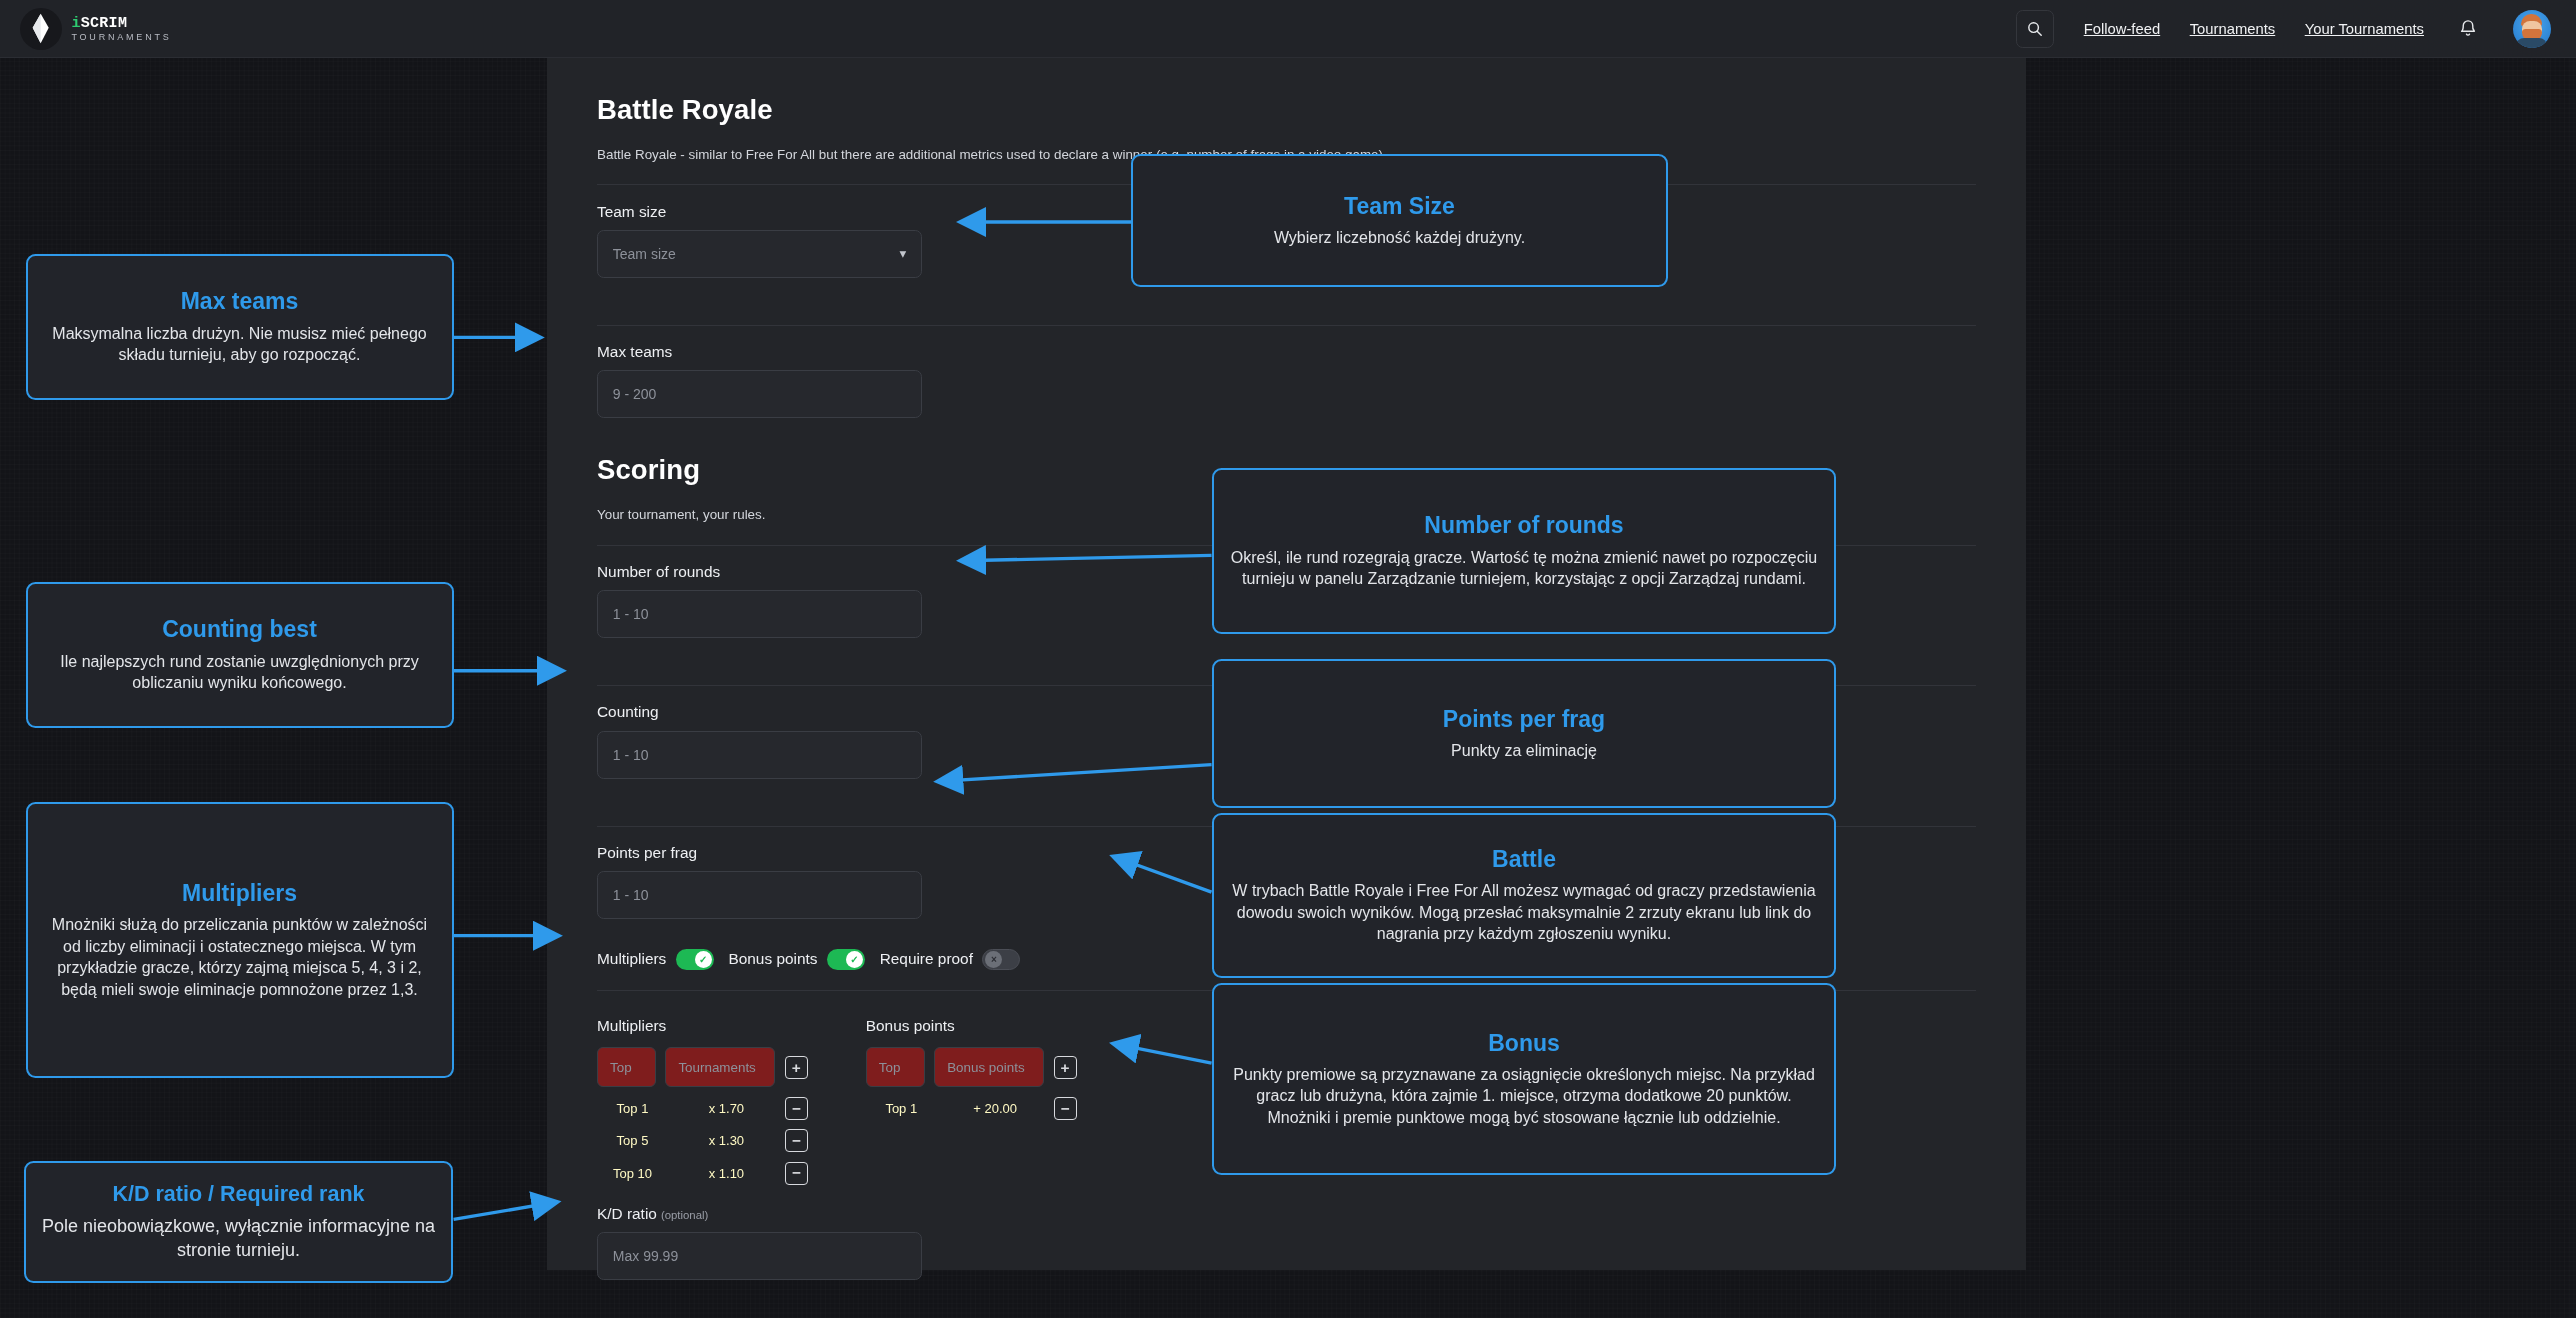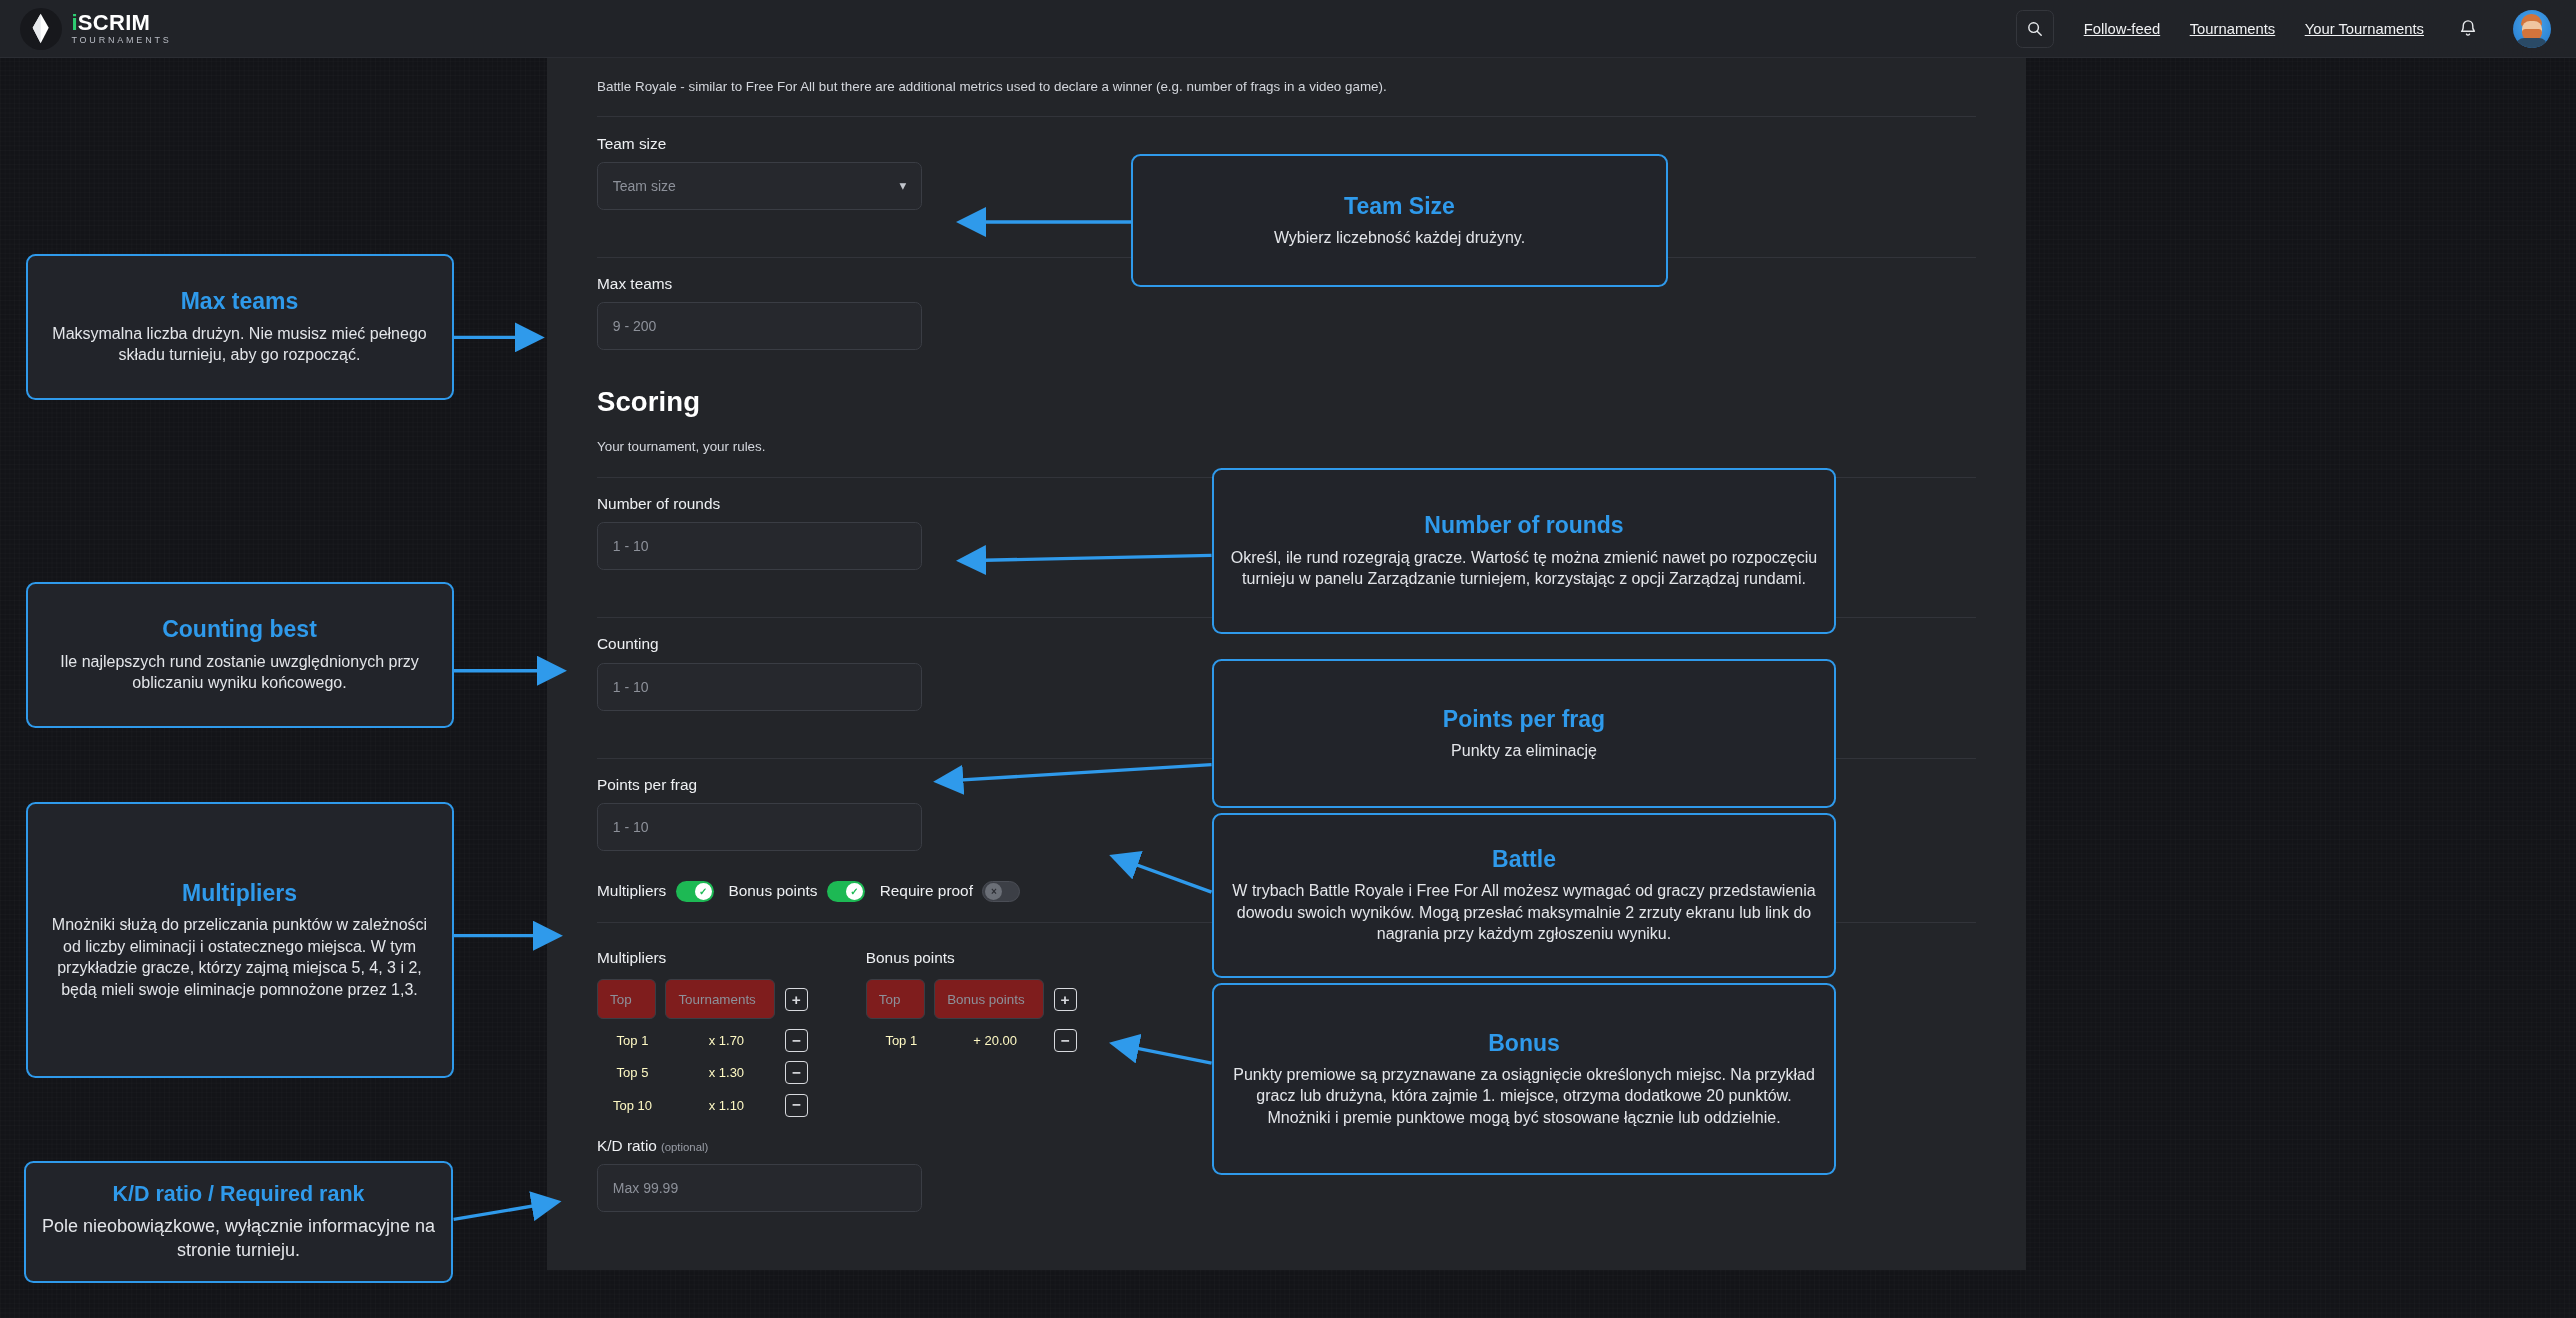--- a/index.html
+++ b/index.html
@@ -27,22 +27,23 @@
     border-bottom: 0.7px solid #2b2d33;
   }
   .brand { display: flex; align-items: center; margin-left: 20px; gap: 9.4px; }
   .brand-badge {
     width: 42px; height: 42px; border-radius: 50%;
     background: #17181c; display: flex; align-items: center; justify-content: center;
   }
   .brand-badge svg { display: block; }
   .brand-text { line-height: 1; }
   .brand-title {
-    font-size: 22px; font-weight: 700; color: #ffffff;
+    font-size: 15px; font-weight: 700; color: #ffffff;
     letter-spacing: 0.3px;
+    font-family: Liberation Mono, monospace;
   }
   .brand-title .dot { color: #2ecc71; }
   .brand-sub {
     font-size: 9px; color: #b9bcc4; letter-spacing: 2.8px;
     margin-top: 2px; font-weight: 500;
   }
   .nav-right {
     margin-left: auto; display: flex; align-items: center;
     gap: 29.5px; margin-right: 25.5px;
   }
@@ -195,20 +196,21 @@
         <div class="av-face"></div>
         <div class="av-beard"></div>
         <div class="av-body"></div>
       </div>
     </div>
   </div>
 
   <div class="panel">
     <div class="panel-inner">
 
+      <h1 class="h1">Battle Royale</h1>
       <p class="lead">Battle Royale - similar to Free For All but there are additional metrics used to declare a winner (e.g. number of frags in a video game).</p>
       <div class="sep"></div>
 
       <div class="field">
         <div class="flabel">Team size</div>
         <div class="fctl">
           <span>Team size</span>
           <span class="chev">▾</span>
         </div>
       </div>

